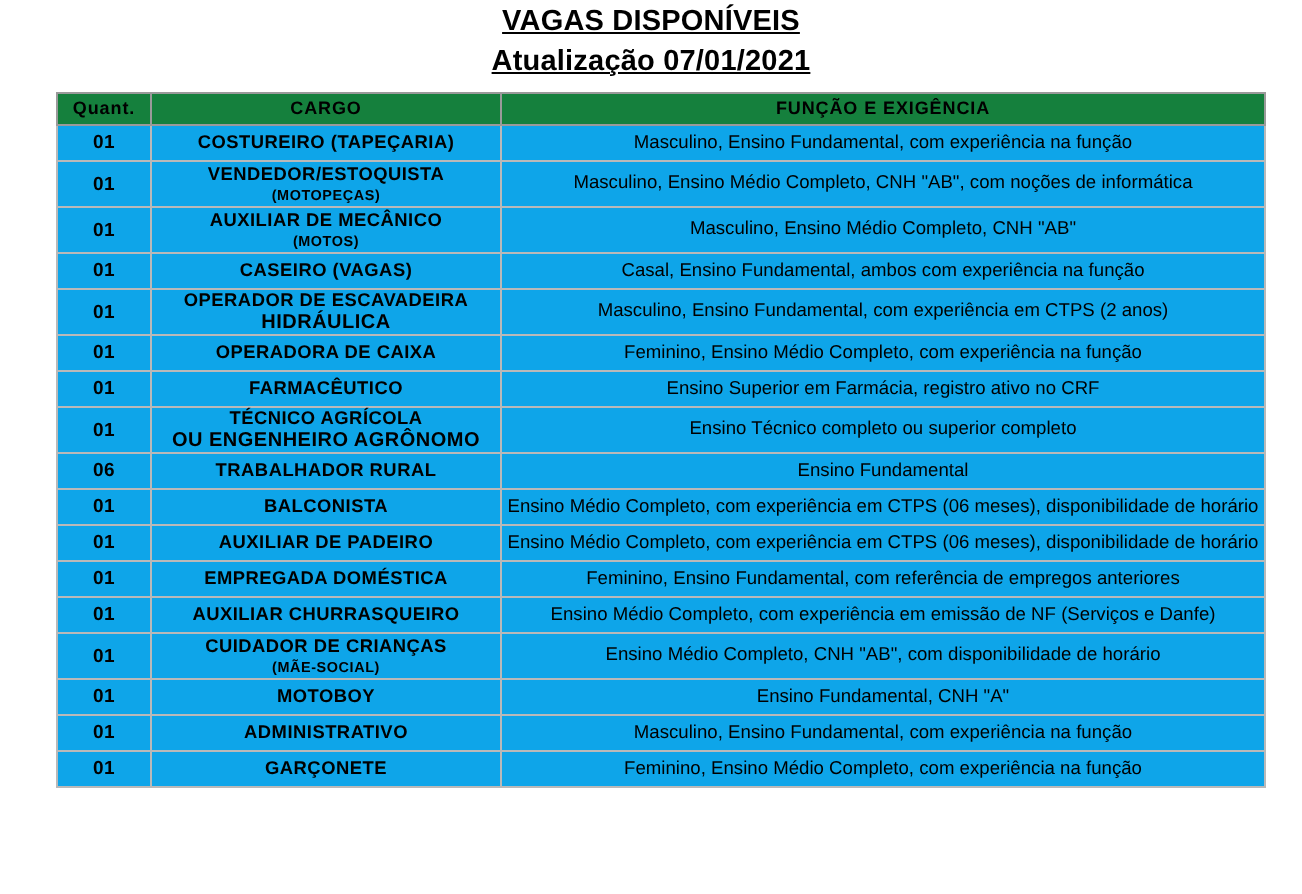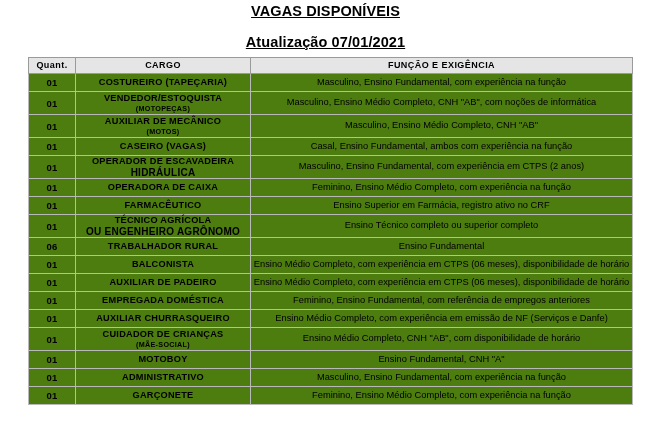--- a/index.html
+++ b/index.html
@@ -41,21 +41,21 @@
   .doc-title .u {
     text-decoration: underline;
     text-underline-offset: 1px;
   }
   .doc-subtitle {
     font-size: 14.5px;
     font-weight: bold;
     letter-spacing: 0.1px;
     line-height: 19px;
     display: block;
-    margin-top: 12px;
+    margin-top: 1px;
   }
   .doc-subtitle .u {
     text-decoration: underline;
     text-underline-offset: 1px;
   }
 
   
   .table-wrap {
     margin: 5px 0 0 28px;
     width: 604px;
@@ -71,21 +71,21 @@
   table.vagas col.c-func  { width: 382px; }
 
   table.vagas th,
   table.vagas td {
     border: 1px solid #b9b9b9;
     padding: 0;
     vertical-align: middle;
     text-align: center;
   }
   table.vagas thead th {
-    background: #e5e5e5;
+    background: #15803d;
     border-color: #9a9a9a;
     font-size: 9px;
     font-weight: bold;
     letter-spacing: 0.45px;
     height: 15px;
     line-height: 13px;
     color: #000;
     margin-left: 47px;
   }
   th.th-quant { letter-spacing: 0.2px; }
@@ -112,21 +112,21 @@
     font-size: 9.3px;
     font-weight: normal;
     line-height: 11.5px;
     padding: 1px 4px;
     letter-spacing: 0.01px;
   }
   tr.r-single td { height: 17px; }
   tr.r-double td { height: 22px; }
 
   
-  table.vagas tbody tr { background: #4d7c0f; }
+  table.vagas tbody tr { background: #0ea5e9; }
 </style>
 </head>
 <body>
 
 <div id="page">
 
   <div class="title-block">
     <span class="doc-title"><span class="u">VAGAS DISPONÍVEIS</span></span>
     <span class="doc-subtitle"><span class="u">Atualização 07/01/2021</span></span>
   </div>

